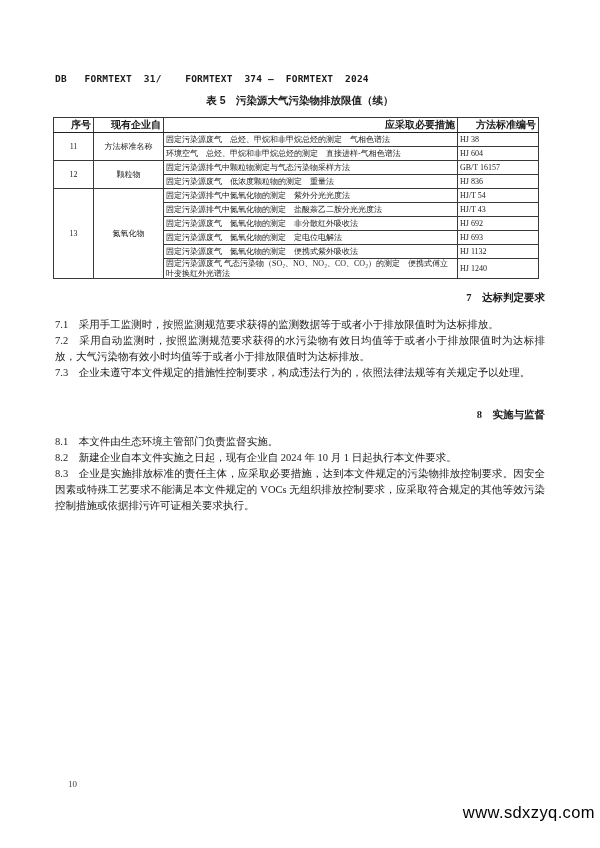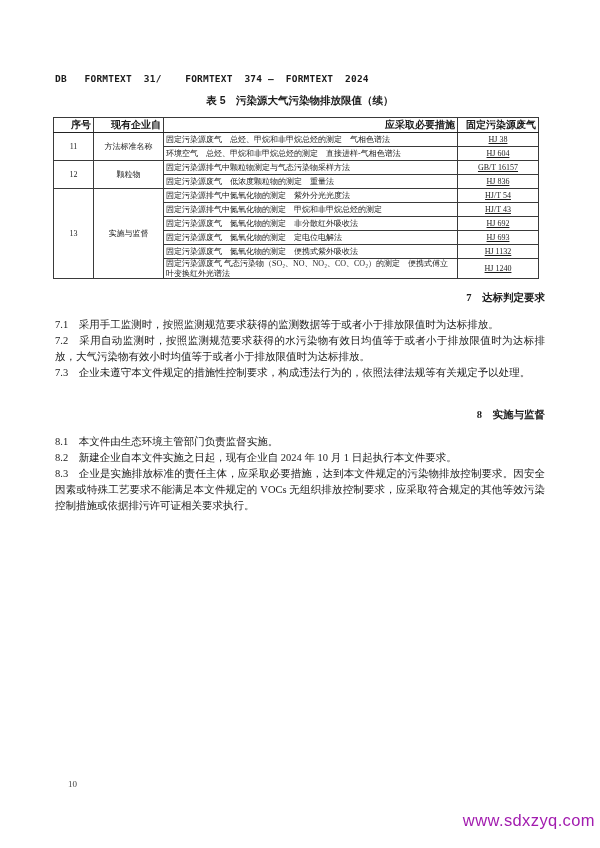--- a/index.html
+++ b/index.html
@@ -56,21 +56,21 @@
     font-family:"Liberation Sans", sans-serif;
     font-weight:bold;
     font-size:10px;
     height:14px;
     text-align:right;
     border-bottom:1.5px solid #222;
   }
   table.methods td { height:13px; }
   td.seq, td.pol { text-align:center; }
   td.name { text-align:left; }
-  td.code { text-align:center; font-family:"Liberation Serif", serif;text-decoration:underline; }
+  td.code { font-family:"Liberation Serif", serif; }
 
   .sec-heading {
     font-family:Liberation Serif, serif;
     font-weight:bold;
     font-size:10.5px;
     line-height:12px;
     margin:13px 0 13px 0;
     text-align:right;
   }
   .sec-heading.second { margin-top:28px; }
@@ -85,23 +85,22 @@
     position:absolute;
     left:68px; top:779px;
     font-size:9px;
     color:#444;
   }
   .watermark {
     position:absolute;
     right:5px; top:803px;
     font-family:"Liberation Sans", sans-serif;
     font-size:16.5px;
-    color:#a21caf;
+    color:#000000;
     letter-spacing:0.4px;
-    margin-top:8px;
   }
 </style>
 </head>
 <body>
 
 <div class="page">
   <div class="content">
 
     <div class="doc-header">DB   FORMTEXT  31/    FORMTEXT  374 —  FORMTEXT  2024</div>
 
@@ -112,21 +111,21 @@
         <col class="c-seq">
           <col class="c-pol">
           <col class="c-name">
           <col class="c-code">
       </colgroup>
       <thead>
         <tr>
           <th>序号</th>
           <th>现有企业自</th>
           <th>应采取必要措施</th>
-          <th>固定污染源废气</th>
+          <th>方法标准编号</th>
         </tr>
       </thead>
       <tbody>
         <tr>
           <td class="seq" rowspan="2">11</td>
           <td class="pol" rowspan="2">方法标准名称</td>
           <td class="name">固定污染源废气　总烃、甲烷和非甲烷总烃的测定　气相色谱法</td>
           <td class="code">HJ 38</td>
         </tr>
         <tr>
@@ -138,26 +137,26 @@
           <td class="pol" rowspan="2">颗粒物</td>
           <td class="name">固定污染源排气中颗粒物测定与气态污染物采样方法</td>
           <td class="code">GB/T 16157</td>
         </tr>
         <tr>
           <td class="name">固定污染源废气　低浓度颗粒物的测定　重量法</td>
           <td class="code">HJ 836</td>
         </tr>
         <tr>
           <td class="seq" rowspan="6">13</td>
-          <td class="pol" rowspan="6">实施与监督</td>
+          <td class="pol" rowspan="6">氮氧化物</td>
           <td class="name">固定污染源排气中氮氧化物的测定　紫外分光光度法</td>
           <td class="code">HJ/T 54</td>
         </tr>
         <tr>
-          <td class="name">固定污染源排气中氮氧化物的测定　甲烷和非甲烷总烃的测定</td>
+          <td class="name">固定污染源排气中氮氧化物的测定　盐酸萘乙二胺分光光度法</td>
           <td class="code">HJ/T 43</td>
         </tr>
         <tr>
           <td class="name">固定污染源废气　氮氧化物的测定　非分散红外吸收法</td>
           <td class="code">HJ 692</td>
         </tr>
         <tr>
           <td class="name">固定污染源废气　氮氧化物的测定　定电位电解法</td>
           <td class="code">HJ 693</td>
         </tr>

